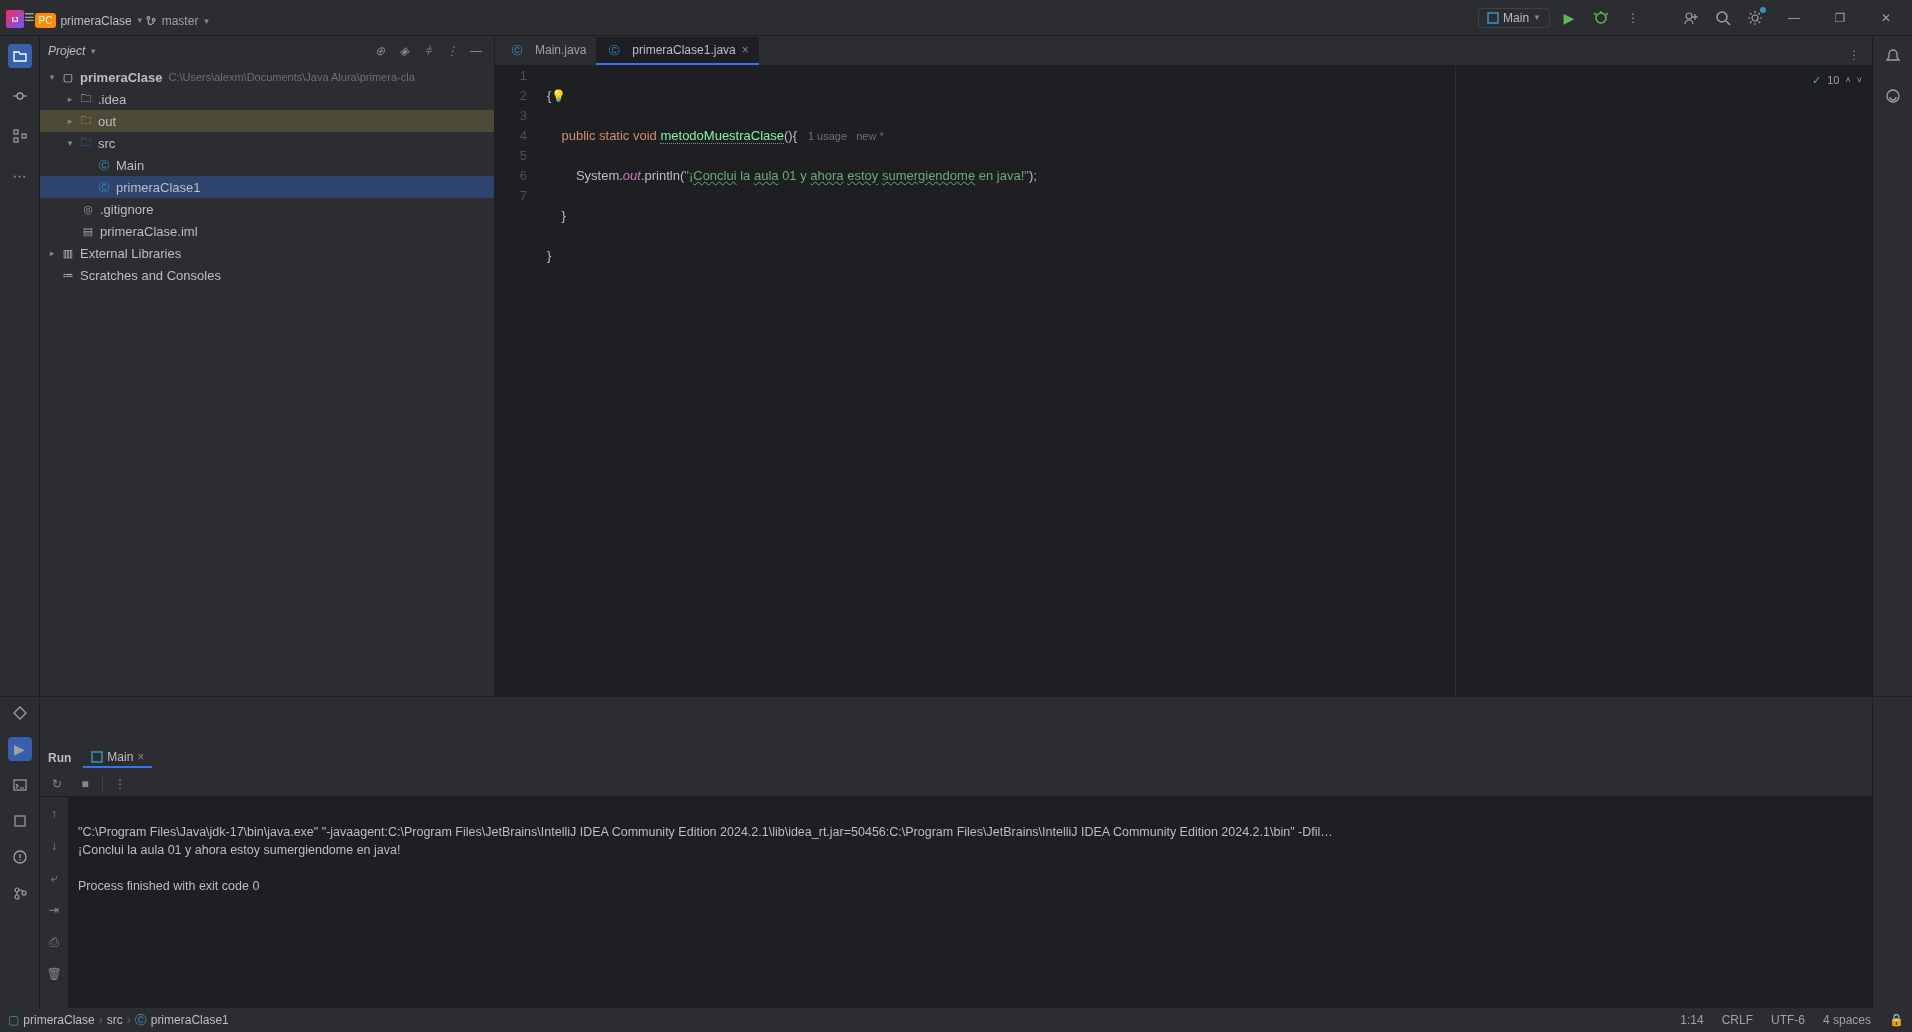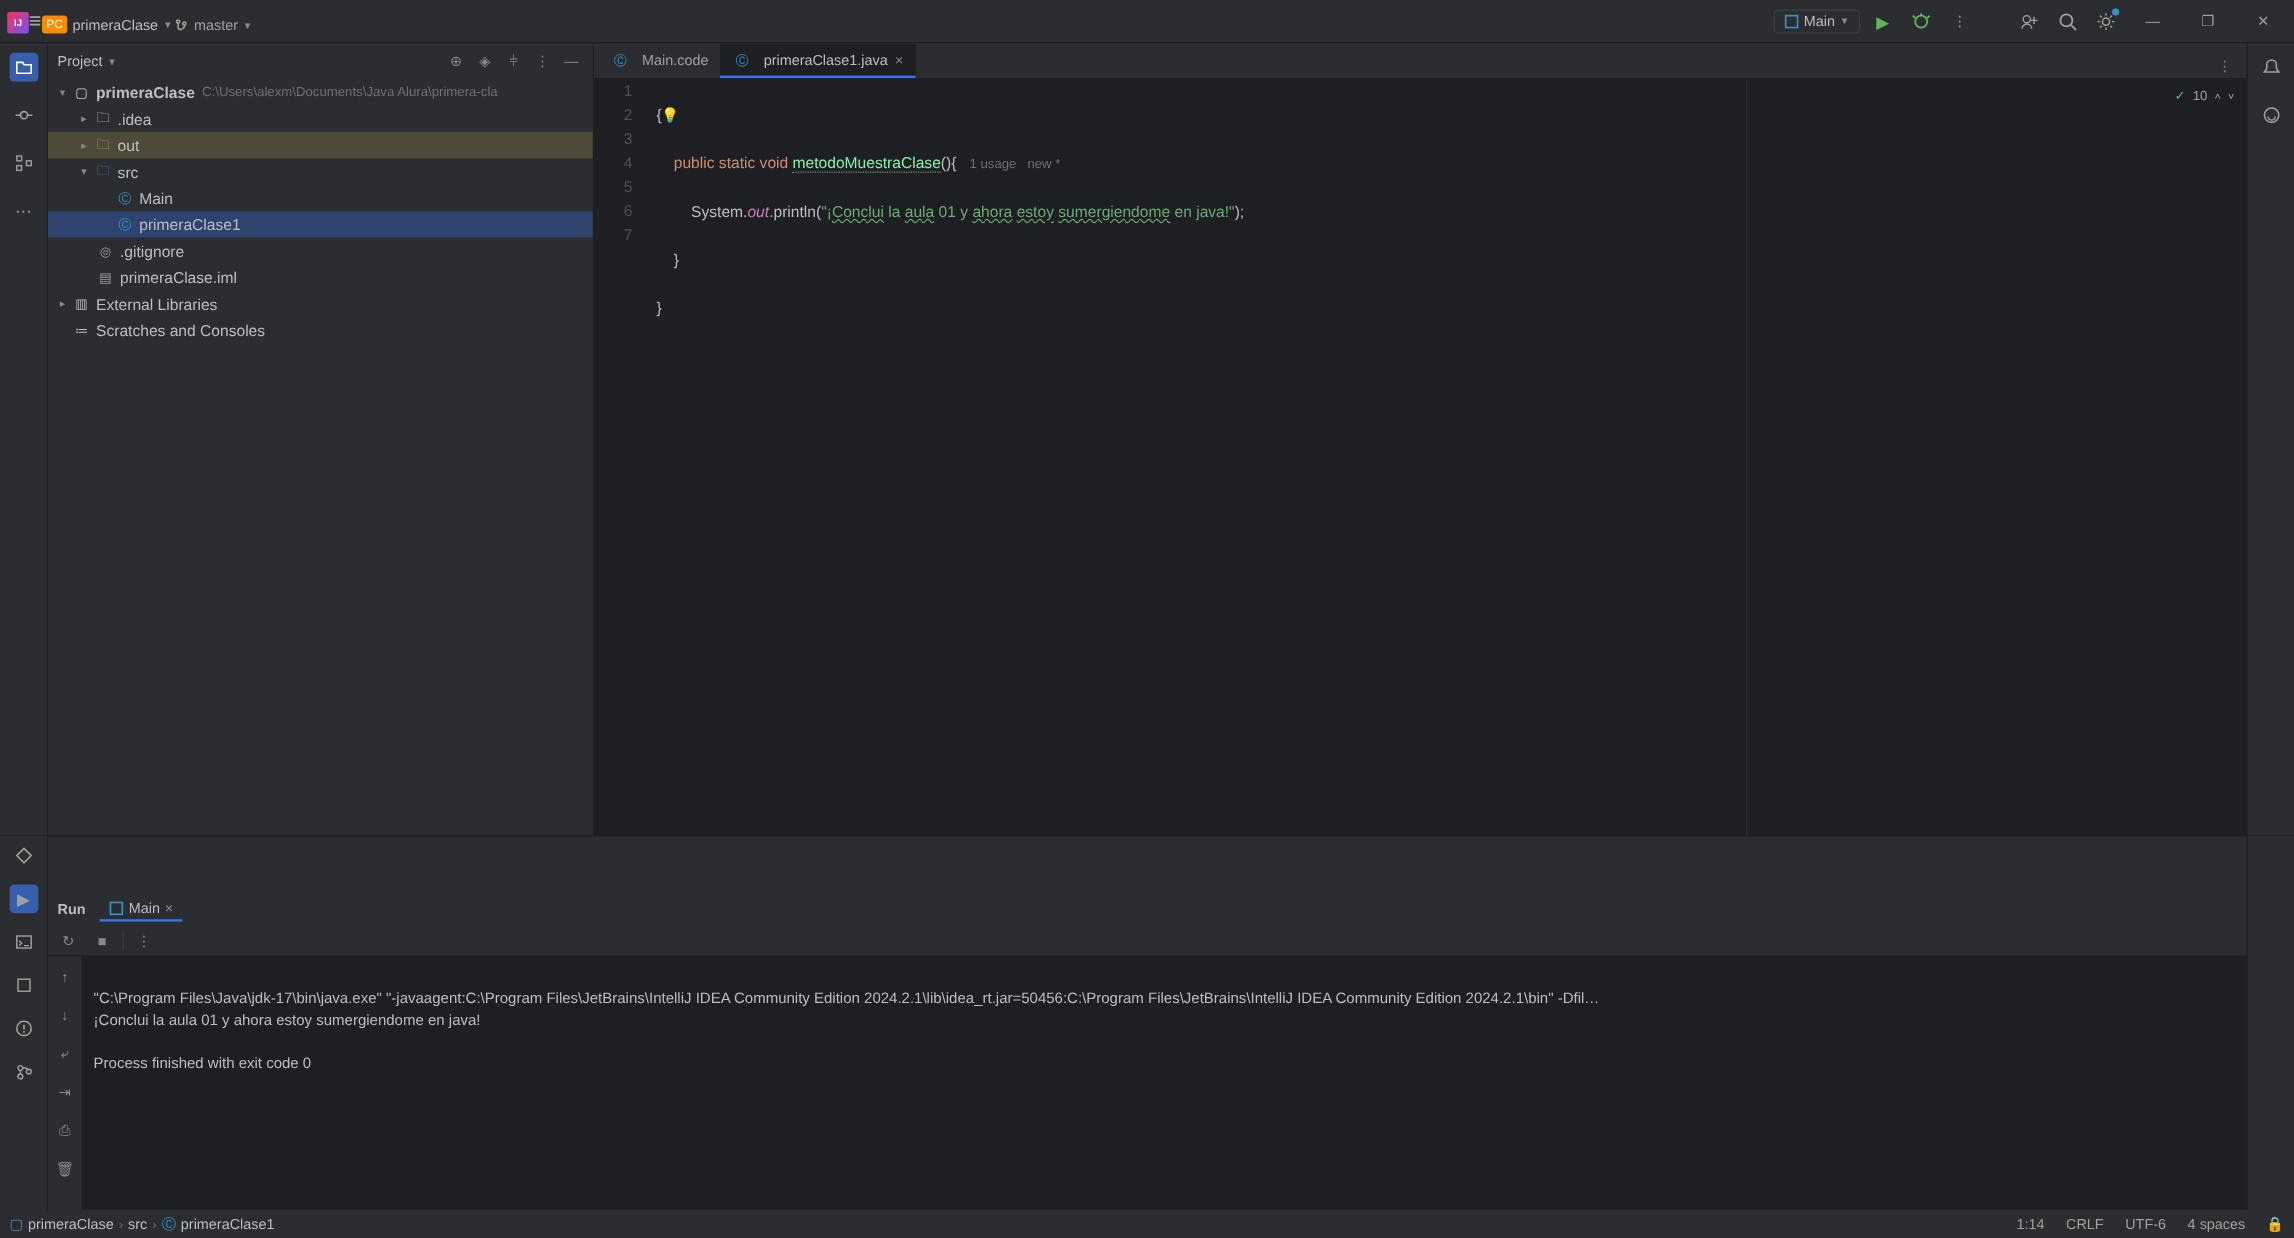--- a/index.html
+++ b/index.html
@@ -19,21 +19,21 @@
     .debug { color:#5db85b; font-size:14px;}
     .win-btn { width:40px; height:32px; display:flex; align-items:center; justify-content:center; cursor:pointer; color:#a0a0a0;}
     .badge-dot { position:relative;}
     .badge-dot::after { content:''; position:absolute; top:2px; right:2px; width:6px; height:6px; background:#3592c4; border-radius:50%;}
     .main-row { display:flex; height:660px;}
     .sidebar-left { width:40px; background:#2b2d30; display:flex; flex-direction:column; align-items:center; padding-top:8px; gap:16px; border-right:1px solid #1e1f22;}
     .sidebar-right { width:40px; background:#2b2d30; display:flex; flex-direction:column; align-items:center; padding-top:8px; gap:16px; border-left:1px solid #1e1f22;}
     .side-ico { width:24px; height:24px; display:flex; align-items:center; justify-content:center; cursor:pointer; color:#a0a0a0; border-radius:4px; font-size:14px;}
     .side-ico.active { background:#375fad;}
     .project-panel { width:455px; background:#2b2d30; display:flex; flex-direction:column; border-right:1px solid #1e1f22;}
-    .panel-hdr { height:30px; display:flex; align-items:center; padding:0 8px;}
+    .panel-hdr { height:30px; display:flex; align-items:center; padding:0 8px;font-style:italic;}
     .panel-title { flex:1; cursor:pointer; display:flex; align-items:center; gap:4px;}
     .panel-tools { display:flex; gap:4px;}
     .pt-ico { width:20px; height:20px; display:flex; align-items:center; justify-content:center; cursor:pointer; color:#888; font-size:12px;}
     .tree { flex:1; overflow:auto; font-size:13px;}
     .tree-row { height:22px; display:flex; align-items:center; cursor:pointer; white-space:nowrap;}
     .tree-row.sel { background:#2e436e;}
     .tree-row.highlight { background:#4e4a38;}
     .tchev { width:16px; text-align:center; font-size:9px; color:#888;}
     .tico { width:16px; height:16px; margin-right:4px; display:flex; align-items:center; justify-content:center; font-size:11px;}
     .tpath { color:#6e7074; margin-left:6px; font-size:11px;}
@@ -225,21 +225,21 @@
         <span class="tico">≔</span>
         <span>Scratches and Consoles</span>
       </div>
     </div>
   </div>
 
   <div class="editor-area">
     <div class="tabs-row">
       <div class="tab">
         <span class="tico java-ico">Ⓒ</span>
-        <span>Main.code</span>
+        <span>Main.java</span>
       </div>
       <div class="tab active">
         <span class="tico java-ico">Ⓒ</span>
         <span>primeraClase1.java</span>
         <span class="tab-close">×</span>
       </div>
       <div class="tabs-tools">
         <div class="pt-ico">⋮</div>
       </div>
     </div>

